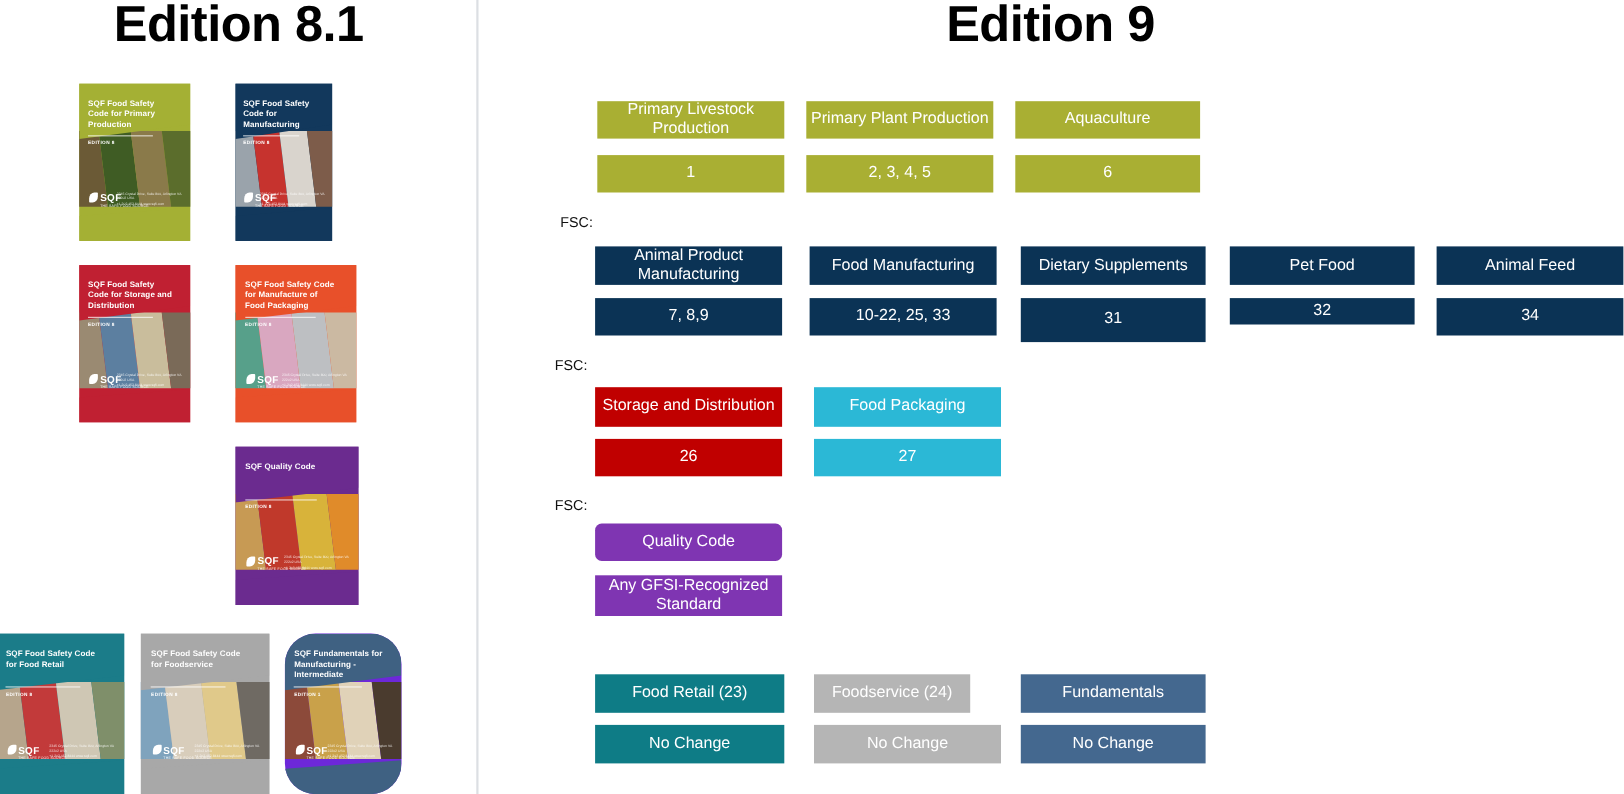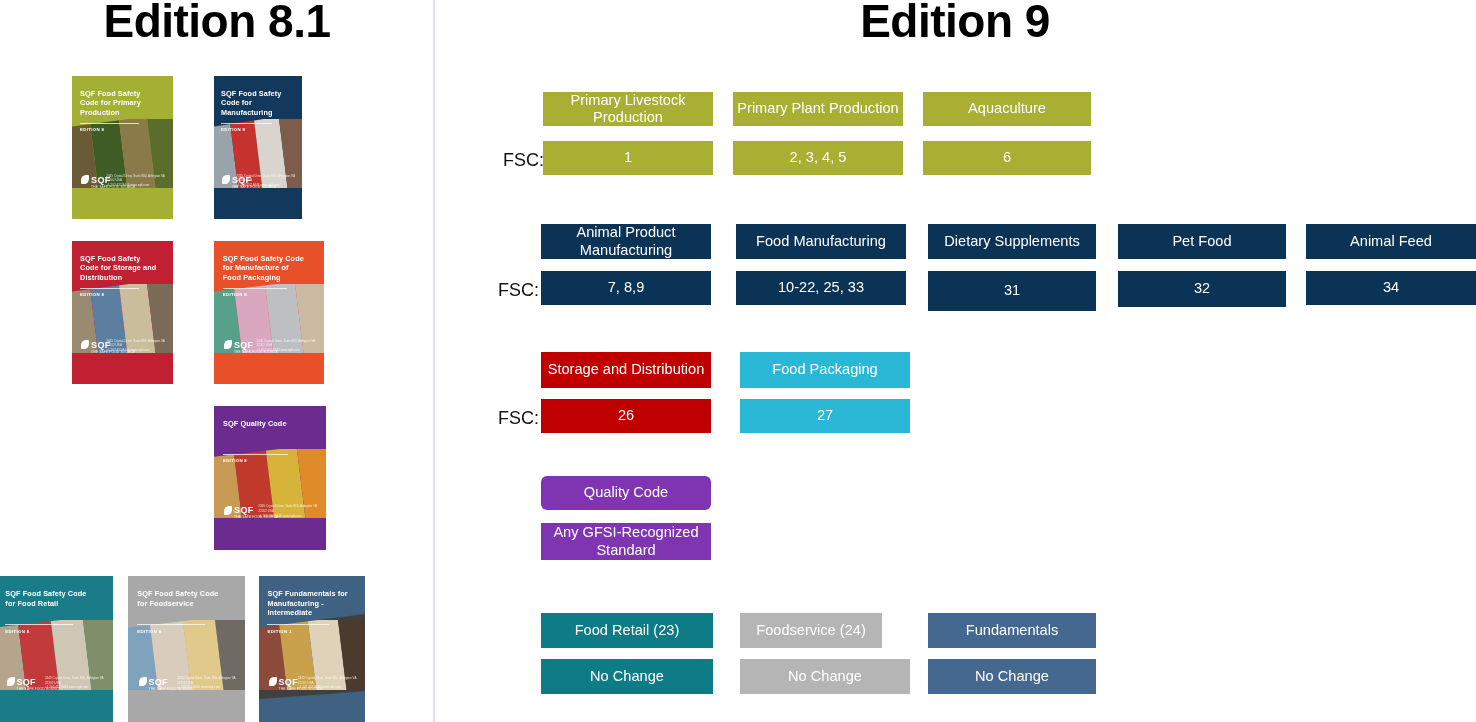--- a/index.html
+++ b/index.html
@@ -80,22 +80,22 @@
   }
   .addr{
     position:absolute;right:8%;bottom:22%;
     color:rgba(255,255,255,.8);font-size:3.1px;line-height:1.5;text-align:left;
     white-space:pre-line;
   }
 
   
   .fsc-label{
     position:absolute;
-    font-size:18px;color:#111;font-weight:normal;
-    text-align:right;white-space:nowrap;
+    font-size:13px;color:#111;font-weight:normal;
+    text-align:right;white-space:nowrap;margin-top:44px;
   }
   .box{
     position:absolute;
     box-sizing:border-box;
     display:flex;align-items:center;justify-content:center;
     text-align:center;
     color:#ffffff;
     font-size:14.6px;
     line-height:1.18;
     padding:2px 4px;
@@ -267,21 +267,21 @@
      <div class="bk-foot" style="background:#A8A8A8;clip-path:polygon(0 34%,100% 12%,100% 100%,0 100%);"></div>
      <div class="logo">
        <span class="leaf"></span>
           <span class="brand">SQF</span>
        <span class="sub">THE SAFE FOOD SOURCE</span>
      </div>
      <div class="addr">2345 Crystal Drive, Suite 800, Arlington VA
 22202 USA
 +1 202.452.8444  www.sqfi.com</div>
       </div>
-      <div class="book" style="left: 259px; top: 576px; width: 106px; height: 146px; background: #404040;">
+      <div class="book" style="left: 259px; top: 576px; width: 106px; height: 146px; background: #6d28d9; border-radius: 28px;">
         <div class="bk-photo">
        <div class="strip">
             <i style="background:#8c4a3a"></i>
             <i style="background:#c9a14a"></i>
             <i style="background:#e0d2b8"></i>
             <i style="background:#4a3b2e"></i>
           </div>
      </div>
      <div class="bk-head" style="background:#3F6182;clip-path:polygon(0 0,100% 0,100% 62%,0 84%);"></div>
      <div class="bk-title">SQF Fundamentals for Manufacturing - Intermediate</div>
@@ -308,21 +308,21 @@
       <div class="box two-line" style="left: 923px; top: 92px; width: 168px; height: 34px; background: rgb(169, 175, 51);">Aquaculture</div>
       <div class="box two-line" style="left: 923px; top: 141px; width: 168px; height: 34px; background: rgb(169, 175, 51);">6</div>
       <div class="fsc-label" style="left: 498px; top: 280px; width: 36px;">FSC:</div>
       <div class="box two-line" style="left: 541px; top: 224px; width: 170px; height: 35px; background: rgb(11, 51, 85);">Animal Product Manufacturing</div>
       <div class="box two-line" style="left: 541px; top: 271px; width: 170px; height: 34px; background: rgb(11, 51, 85);">7, 8,9</div>
       <div class="box two-line" style="left: 736px; top: 224px; width: 170px; height: 35px; background: rgb(11, 51, 85);">Food Manufacturing</div>
       <div class="box two-line" style="left: 736px; top: 271px; width: 170px; height: 34px; background: rgb(11, 51, 85);">10-22, 25, 33</div>
       <div class="box two-line" style="left: 928px; top: 224px; width: 168px; height: 35px; background: rgb(11, 51, 85);">Dietary Supplements</div>
       <div class="box two-line" style="left: 928px; top: 271px; width: 168px; height: 40px; background: rgb(11, 51, 85); text-align: right;">31</div>
       <div class="box two-line" style="left: 1118px; top: 224px; width: 168px; height: 35px; background: rgb(11, 51, 85);">Pet Food</div>
-      <div class="box two-line" style="left: 1118px; top: 271px; width: 168px; height: 36px; background: rgb(11, 51, 85);">32</div>
+      <div class="box two-line" style="left: 1118px; top: 271px; width: 168px; height: 24px; background: rgb(11, 51, 85);">32</div>
       <div class="box two-line" style="left: 1306px; top: 224px; width: 170px; height: 35px; background: rgb(11, 51, 85);">Animal Feed</div>
       <div class="box two-line" style="left: 1306px; top: 271px; width: 170px; height: 34px; background: rgb(11, 51, 85);">34</div>
       <div class="fsc-label" style="left: 498px; top: 408px; width: 36px;">FSC:</div>
       <div class="box two-line" style="left: 541px; top: 352px; width: 170px; height: 36px; background: rgb(192, 0, 0);">Storage and Distribution</div>
       <div class="box two-line" style="left: 541px; top: 399px; width: 170px; height: 34px; background: rgb(192, 0, 0);">26</div>
       <div class="box two-line" style="left: 740px; top: 352px; width: 170px; height: 36px; background: rgb(43, 184, 214);">Food Packaging</div>
       <div class="box two-line" style="left: 740px; top: 399px; width: 170px; height: 34px; background: rgb(43, 184, 214);">27</div>
       <div class="box two-line" style="left: 541px; top: 476px; width: 170px; height: 34px; background: rgb(127, 53, 178); border-radius: 6px;">Quality Code</div>
       <div class="box two-line" style="left: 541px; top: 523px; width: 170px; height: 37px; background: rgb(127, 53, 178);">Any GFSI-Recognized Standard</div>
       <div class="box two-line" style="left: 541px; top: 613px; width: 172px; height: 35px; background: rgb(14, 124, 134);">Food Retail (23)</div>

